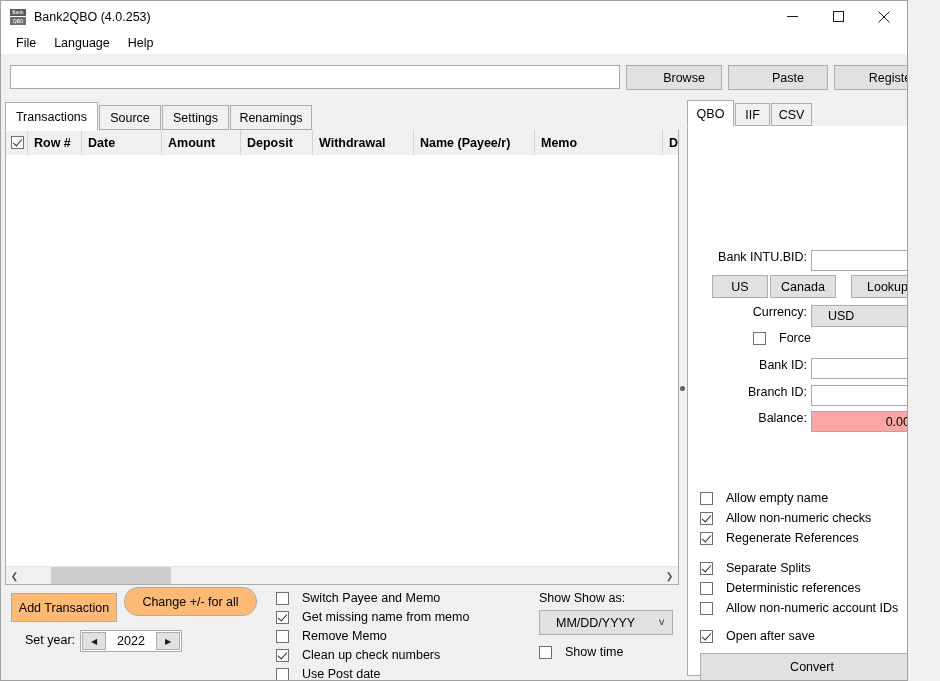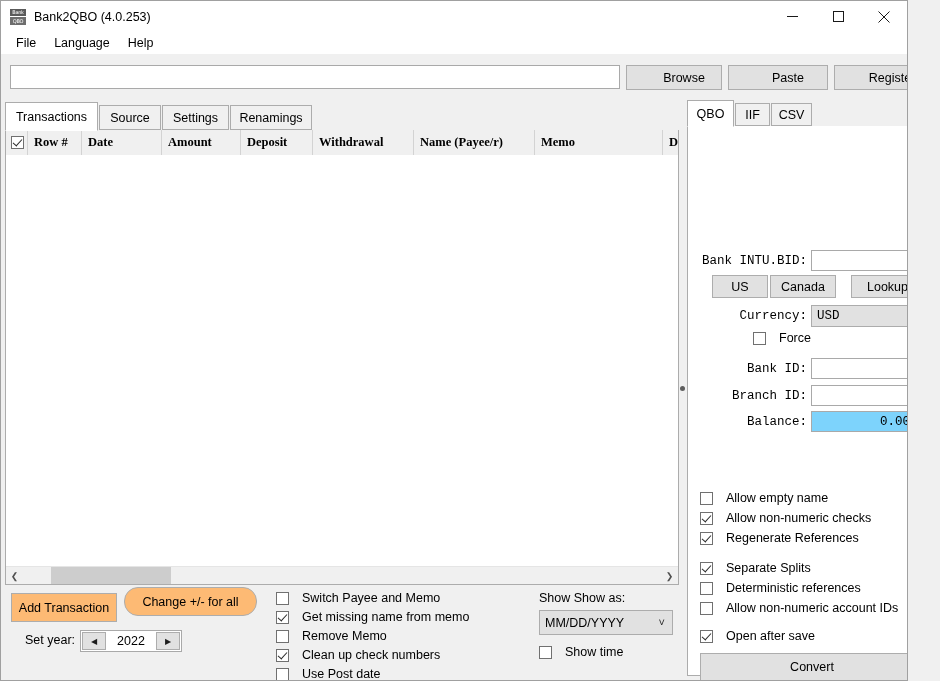--- a/index.html
+++ b/index.html
@@ -176,21 +176,20 @@
   }
   .grid {
     position: absolute;
     left: 0; top: 28px;
     width: 674px;
     height: 455px;
     background: #ffffff;
     border: 1px solid #acacac;
     border-top: none;
     box-sizing: border-box;
-    font-family: Liberation Serif, serif;
   }
   .grid-header {
     height: 25px;
     background: #f0f0f0;
     border-bottom: 1px solid #d3d3d3;
     display: flex;
     position: relative;
     overflow: hidden;
   }
   .gh-cell {
@@ -303,22 +302,21 @@
     height: 550px;
     background: #ffffff;
     border: 1px solid #acacac;
     border-top: none;
     box-sizing: border-box;
   }
 
   .fld-row {
     position: absolute;
     display: flex;
-    align-items: center;
-    font-family: Liberation Mono, monospace;
+    align-items: flex-start;
   }
   .fld-label {
     font-size: 12.5px;
     color: #000;
     text-align: right;
     white-space: nowrap;
   }
   .combo {
     position: relative;
     background: #ffffff;
@@ -338,21 +336,21 @@
     background: #ffffff;
     border: 1px solid #cccccc;
     box-sizing: border-box;
     display: flex;
     align-items: center;
     justify-content: center;
     color: #404040;
     font-size: 8px;
   }
   .textbox {
-    background: #7dd3fc;
+    background: #fca5a5;
     border: 1px solid #a9a9a9;
     box-sizing: border-box;
     height: 21px;
     font-size: 12.5px;
     display: flex;
     align-items: center;
     justify-content: flex-end;
     padding-right: 17px;
     color: #000;
   }
@@ -369,21 +367,21 @@
     color: #000;
   }
   .dropdown {
     position: relative;
     background: #e1e1e1;
     border: 1px solid #acacac;
     box-sizing: border-box;
     height: 22px;
     display: flex;
     align-items: center;
-    padding-left: 5px;
+    padding-left: 16px;
     font-size: 12.5px;
     color: #000;
   }
   .dropdown .chev {
     position: absolute;
     right: 7px;
     color: #2b2b2b;
     font-size: 11px;
     line-height: 1;
   }

